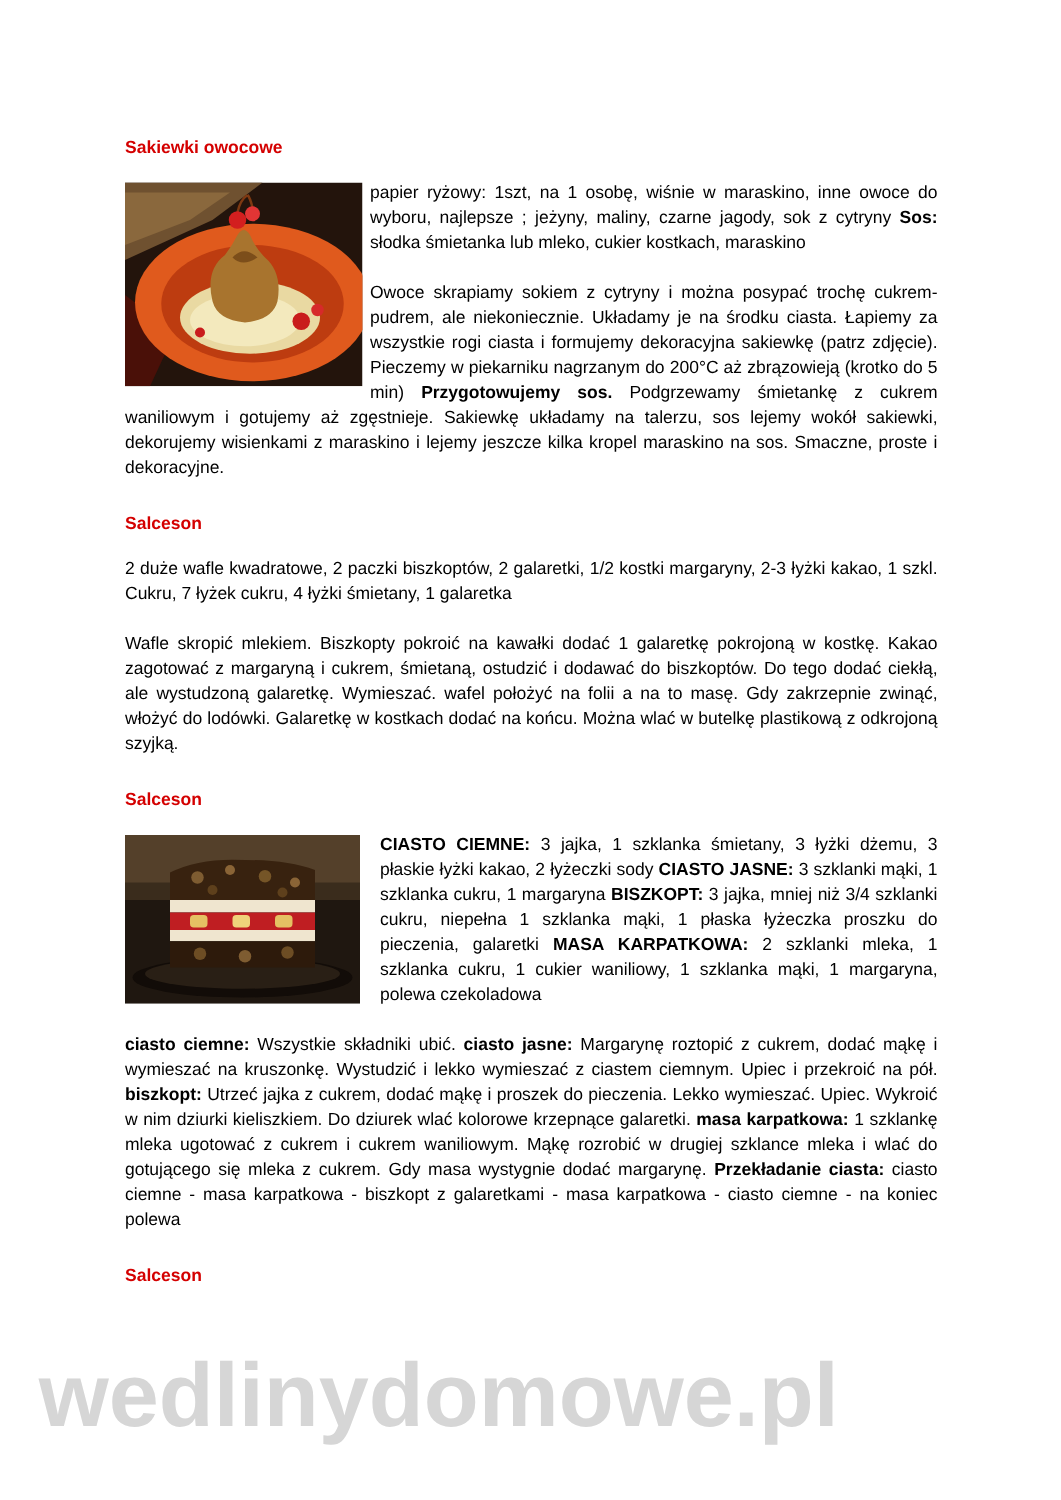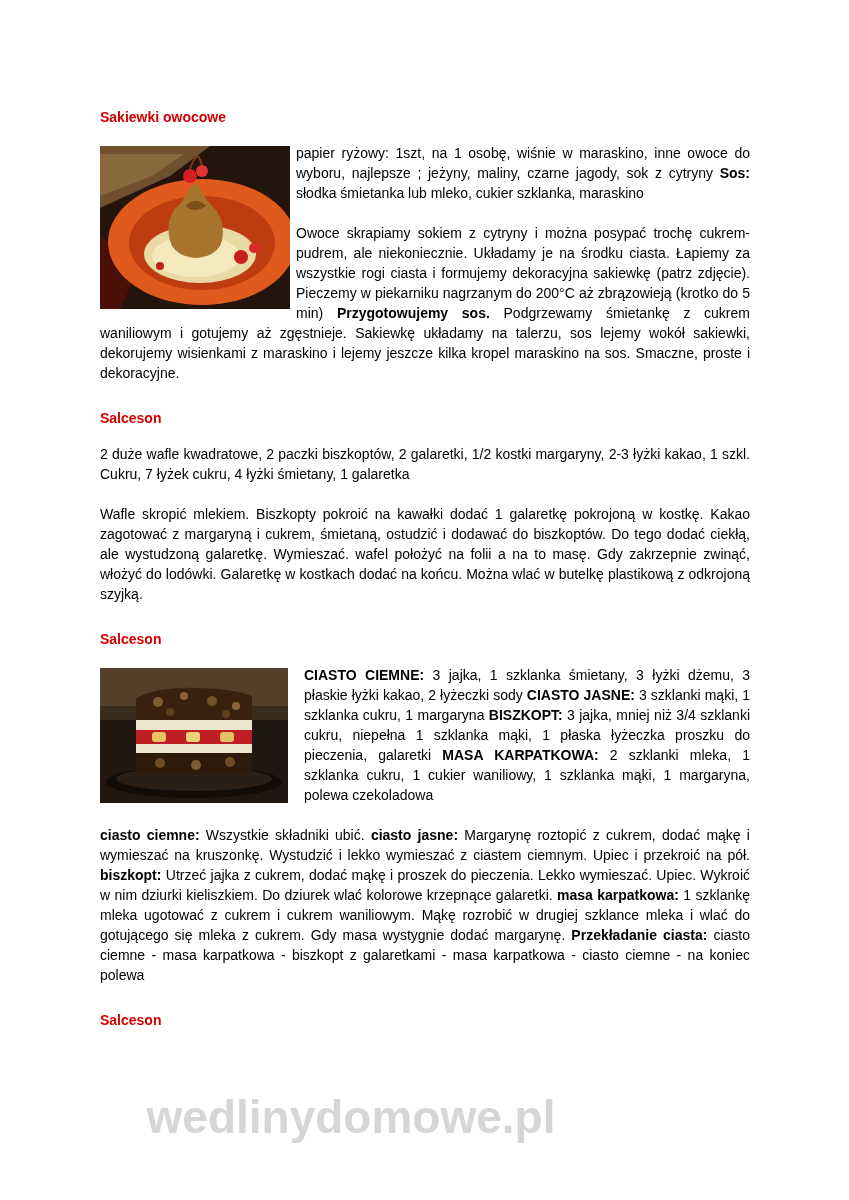--- a/index.html
+++ b/index.html
@@ -47,21 +47,21 @@
   .photo-cake {
     margin-right: 16px;
   }
   .photo svg { display: block; }
   .watermark {
     position: absolute;
     left: 0;
     top: 1072px;
     width: 702px;
     text-align: center;
-    font-size: 46px;
+    font-size: 72px;
     line-height: 90px;
     font-weight: bold;
     letter-spacing: 0px;
     color: var(--color-watermark, #d6d6d6);
     white-space: nowrap;
     z-index: 0;
     pointer-events: none;
   }
 </style>
 </head>
@@ -86,21 +86,21 @@
         <path d="M70 95 Q64 70 80 58 Q86 50 90 42 Q95 34 100 42 Q104 52 112 60 Q126 72 122 95 Q118 110 96 112 Q74 110 70 95 Z" fill="#a8742e"></path>
         <path d="M86 60 Q95 50 106 60 Q100 64 95 64 Q90 64 86 60 Z" fill="#7c4e1a"></path>
         <path d="M90 24 Q92 14 98 10 M102 20 Q100 12 98 10" stroke="#7e3912" stroke-width="2" fill="none"></path>
         <circle cx="90" cy="30" r="7" fill="#d31f1f"></circle>
         <circle cx="102" cy="25" r="6" fill="#e23535"></circle>
         <circle cx="141" cy="111" r="7" fill="#c91c1c"></circle>
         <circle cx="154" cy="102" r="5" fill="#d62a2a"></circle>
         <circle cx="60" cy="120" r="4" fill="#c91c1c"></circle>
       </svg>
     </div>
-    <p class="para"><span>papier ryżowy: 1szt, na 1 osobę, wiśnie w maraskino, inne owoce do wyboru, najlepsze ; jeżyny, maliny, czarne jagody, sok z cytryny </span><b>Sos:</b><span> słodka śmietanka lub mleko, cukier szklanka, maraskino</span></p>
+    <p class="para"><span>papier ryżowy: 1szt, na 1 osobę, wiśnie w maraskino, inne owoce do wyboru, najlepsze ; jeżyny, maliny, czarne jagody, sok z cytryny </span><b>Sos:</b><span> słodka śmietanka lub mleko, cukier kostkach, maraskino</span></p>
     <p class="para"><span>Owoce skrapiamy sokiem z cytryny i można posypać trochę cukrem-pudrem, ale niekoniecznie. Układamy je na środku ciasta. Łapiemy za wszystkie rogi ciasta i formujemy dekoracyjna sakiewkę (patrz zdjęcie). Pieczemy w piekarniku nagrzanym do 200°C aż zbrązowieją (krotko do 5 min) </span><b>Przygotowujemy sos.</b><span> Podgrzewamy śmietankę z cukrem waniliowym i gotujemy aż zgęstnieje. Sakiewkę układamy na talerzu, sos lejemy wokół sakiewki, dekorujemy wisienkami z maraskino i lejemy jeszcze kilka kropel maraskino na sos. Smaczne, proste i dekoracyjne.</span></p>
   </div>
 
   <div class="section">
     <div class="heading">Salceson</div>
     <p class="para"><span>2 duże wafle kwadratowe, 2 paczki biszkoptów, 2 galaretki, 1/2 kostki margaryny, 2-3 łyżki kakao, 1 szkl. Cukru, 7 łyżek cukru, 4 łyżki śmietany, 1 galaretka</span></p>
     <p class="para"><span>Wafle skropić mlekiem. Biszkopty pokroić na kawałki dodać 1 galaretkę pokrojoną w kostkę. Kakao zagotować z margaryną i cukrem, śmietaną, ostudzić i dodawać do biszkoptów. Do tego dodać ciekłą, ale wystudzoną galaretkę. Wymieszać. wafel położyć na folii a na to masę. Gdy zakrzepnie zwinąć, włożyć do lodówki. Galaretkę w kostkach dodać na końcu. Można wlać w butelkę plastikową z odkrojoną szyjką.</span></p>
   </div>
 
   <div class="section">

